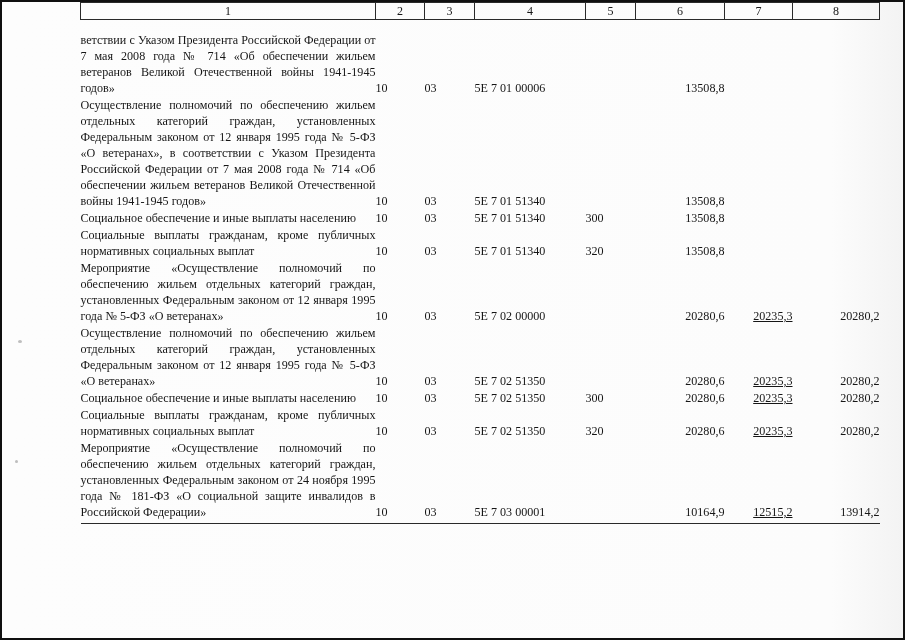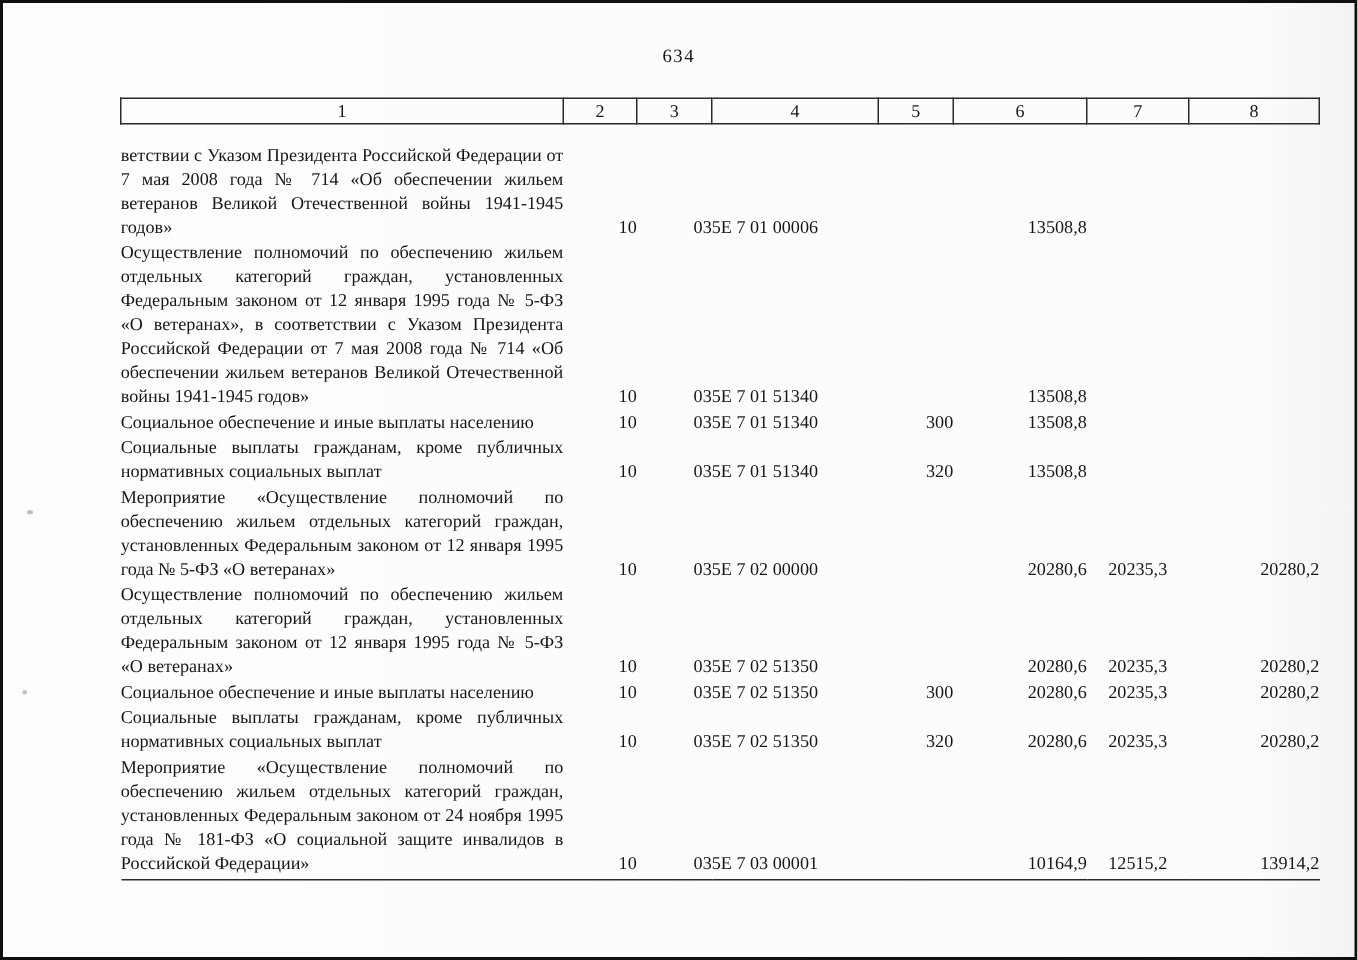--- a/index.html
+++ b/index.html
@@ -41,42 +41,41 @@
     height: 14px;
     padding: 0;
   }
   table.budget tbody td {
     vertical-align: bottom;
     padding: 0 0 1px 0;
   }
   table.budget tbody tr:first-child td { padding-top: 12px; }
   table.budget tbody tr:last-child td { border-bottom: 1px solid #2a2a2a; padding-bottom: 3px; }
   td.desc { text-align: justify; padding-right: 3px; }
-  td.c2, td.c3, td.c5 { text-align: right; }
+  td.c2, td.c3, td.c5 { text-align: left; }
   td.c4 { text-align: left; padding-left: 16px; white-space: nowrap; }
   td.c6 { text-align: right; padding-right: 9px; }
-  td.c7 { text-align: center; padding-right: 2px; }
+  td.c7 { text-align: right; padding-right: 2px; text-decoration: underline; }
   td.c8 { text-align: right; padding-right: 10px; }
   .speck {
     position: absolute;
     background: #8a8a8a;
     border-radius: 50%;
     opacity: .55;
   }
   .speck-1 { left: 16px; top: 338px; width: 4px; height: 3px; }
   .speck-2 { left: 13px; top: 458px; width: 3px; height: 3px; }
 </style>
 </head>
 <body>
 
 <div class="scan-page">
   <div class="speck speck-1"></div>
   <div class="speck speck-2"></div>
 
-  <div class="page-number">634</div>
 
   <table class="budget">
     <colgroup>
       <col style="width:295px">
       <col style="width:49px">
       <col style="width:50px">
       <col style="width:111px">
       <col style="width:50px">
       <col style="width:89px">
       <col style="width:68px">

